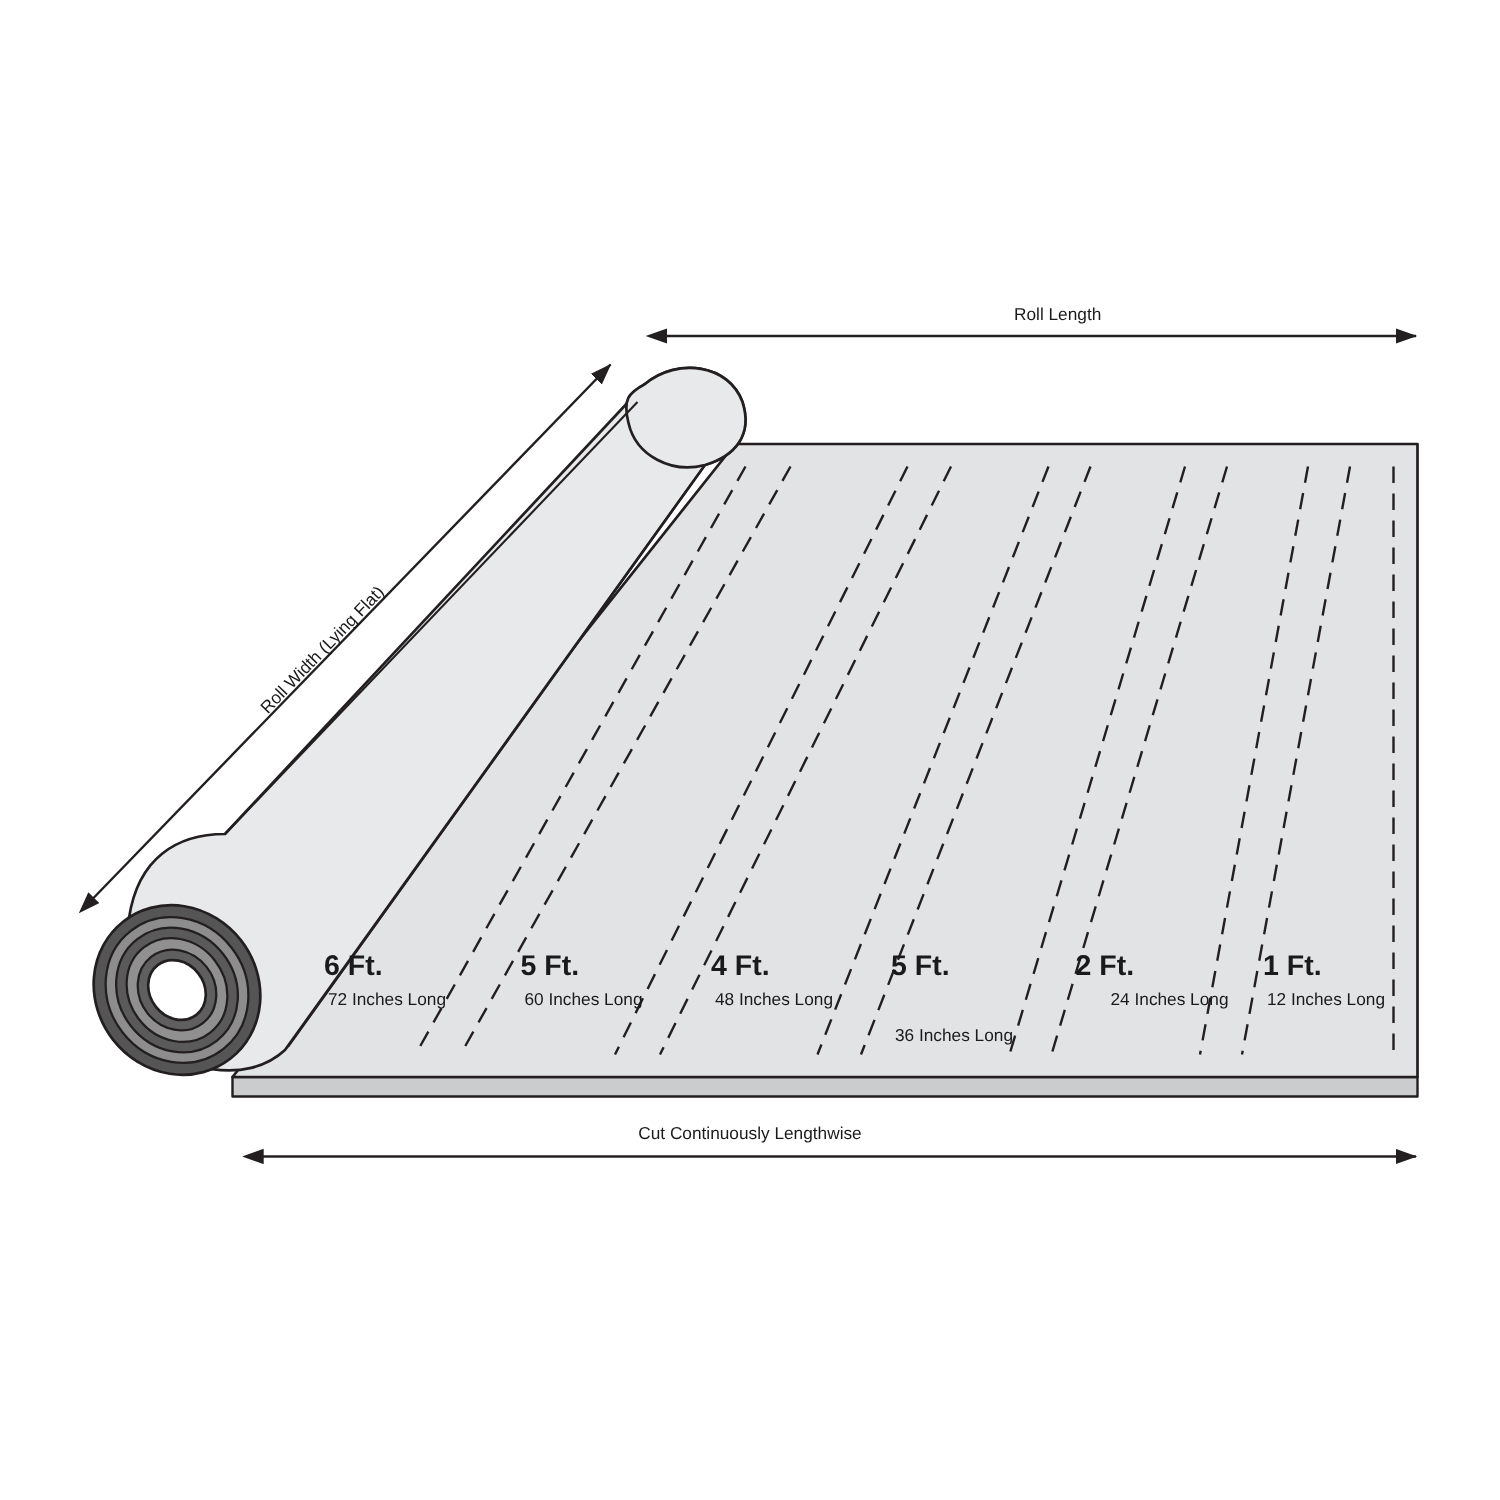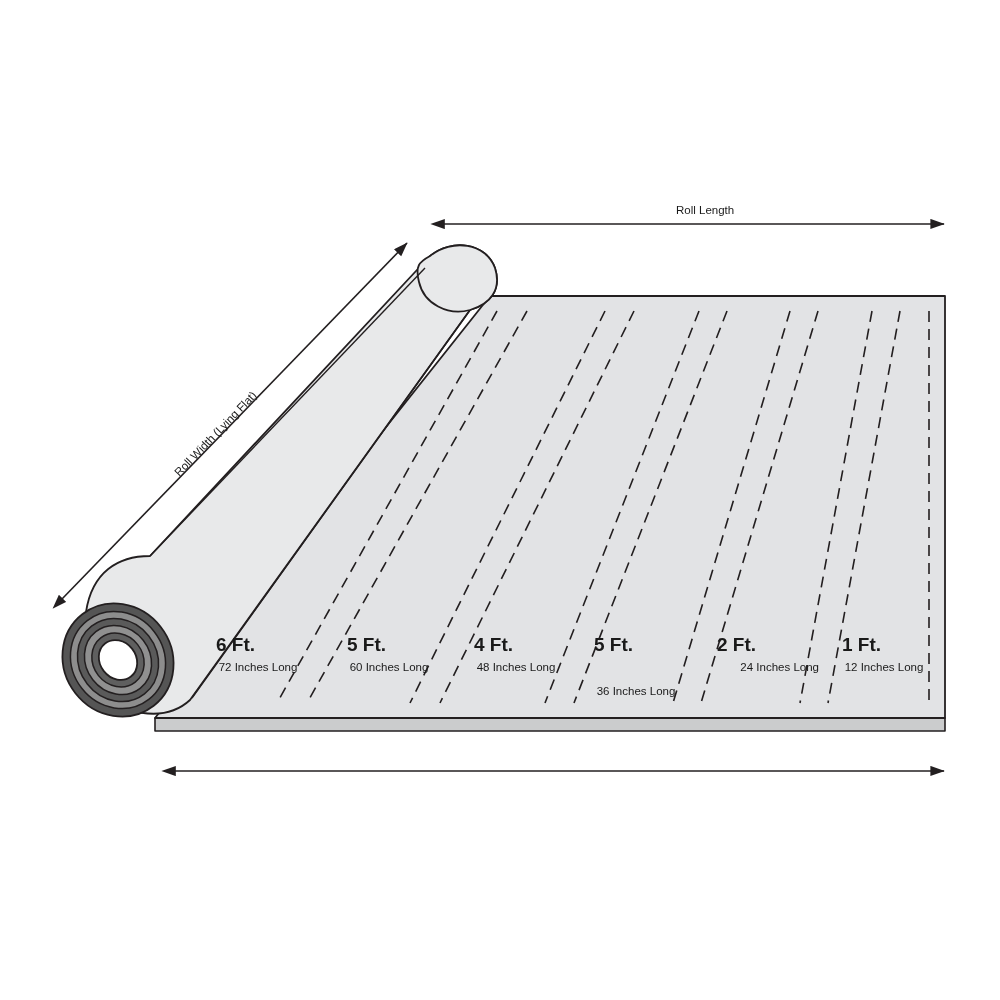--- a/index.html
+++ b/index.html
@@ -143,15 +143,16 @@
 
   <div class="lbl seg-ft" style="left:594px; top:634px; width:84px;">5 Ft.</div>
   <div class="lbl seg-in" style="left:576px; top:685px; width:120px;">36 Inches Long</div>
 
   <div class="lbl seg-ft" style="left:717px; top:634px; width:84px;">2 Ft.</div>
   <div class="lbl seg-in" style="left:699px; top:661px; width:120px;text-align:right;">24 Inches Long</div>
 
   <div class="lbl seg-ft" style="left:842px; top:634px; width:84px;">1 Ft.</div>
   <div class="lbl seg-in" style="left:824px; top:661px; width:120px;">12 Inches Long</div>
 
+  <div class="lbl dim-label" style="left:0px; top:750px; width:1000px; text-align:center;">Cut Continuously Lengthwise</div>
 
 
 </div>
 
 </body></html>

